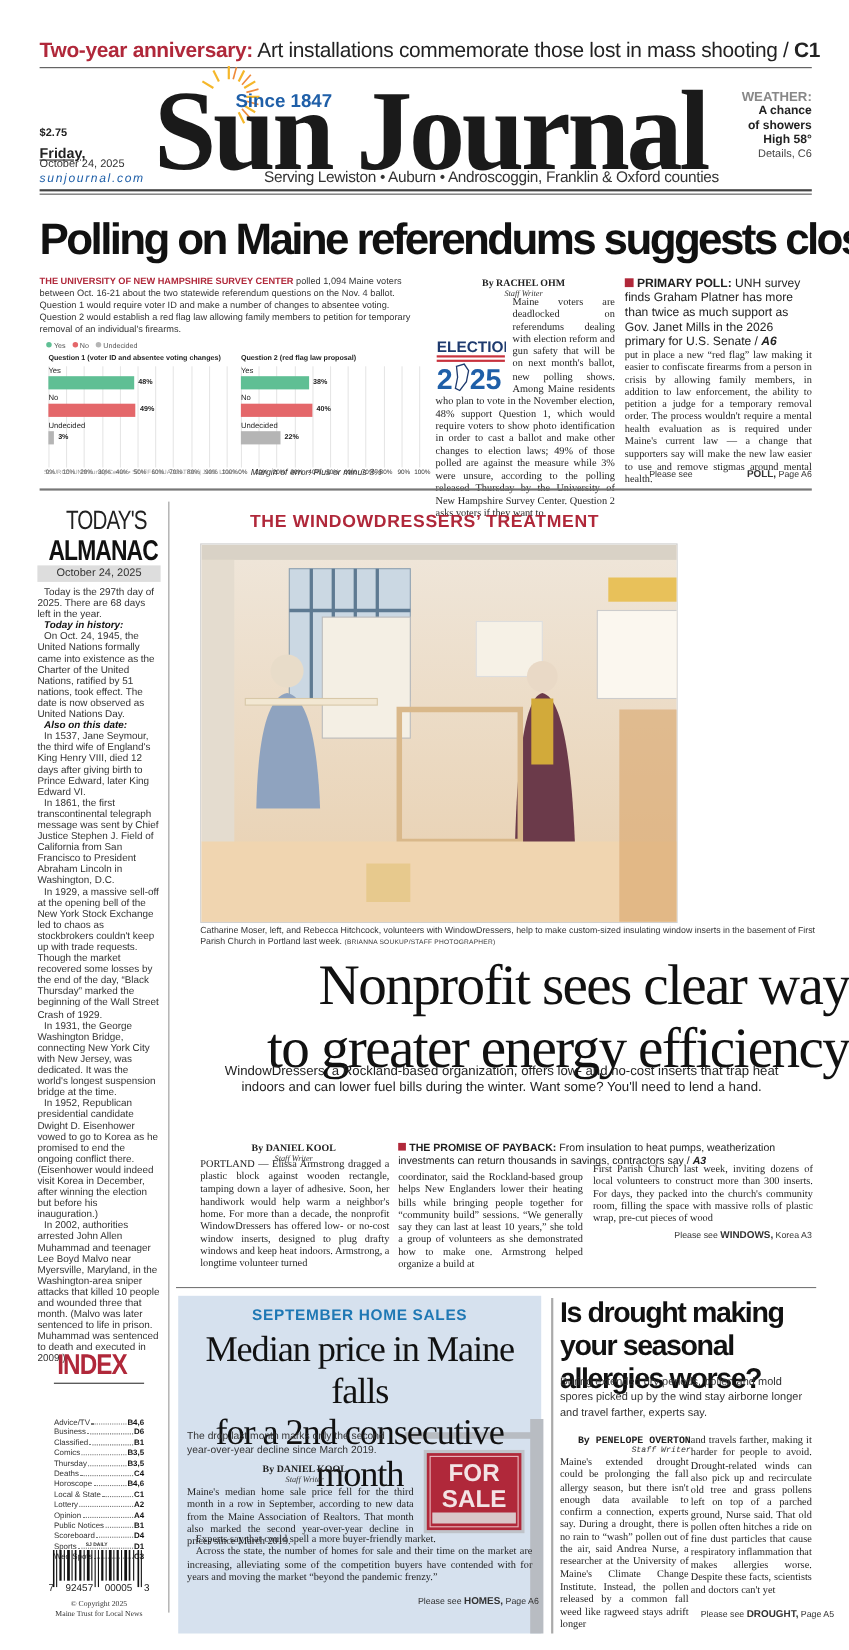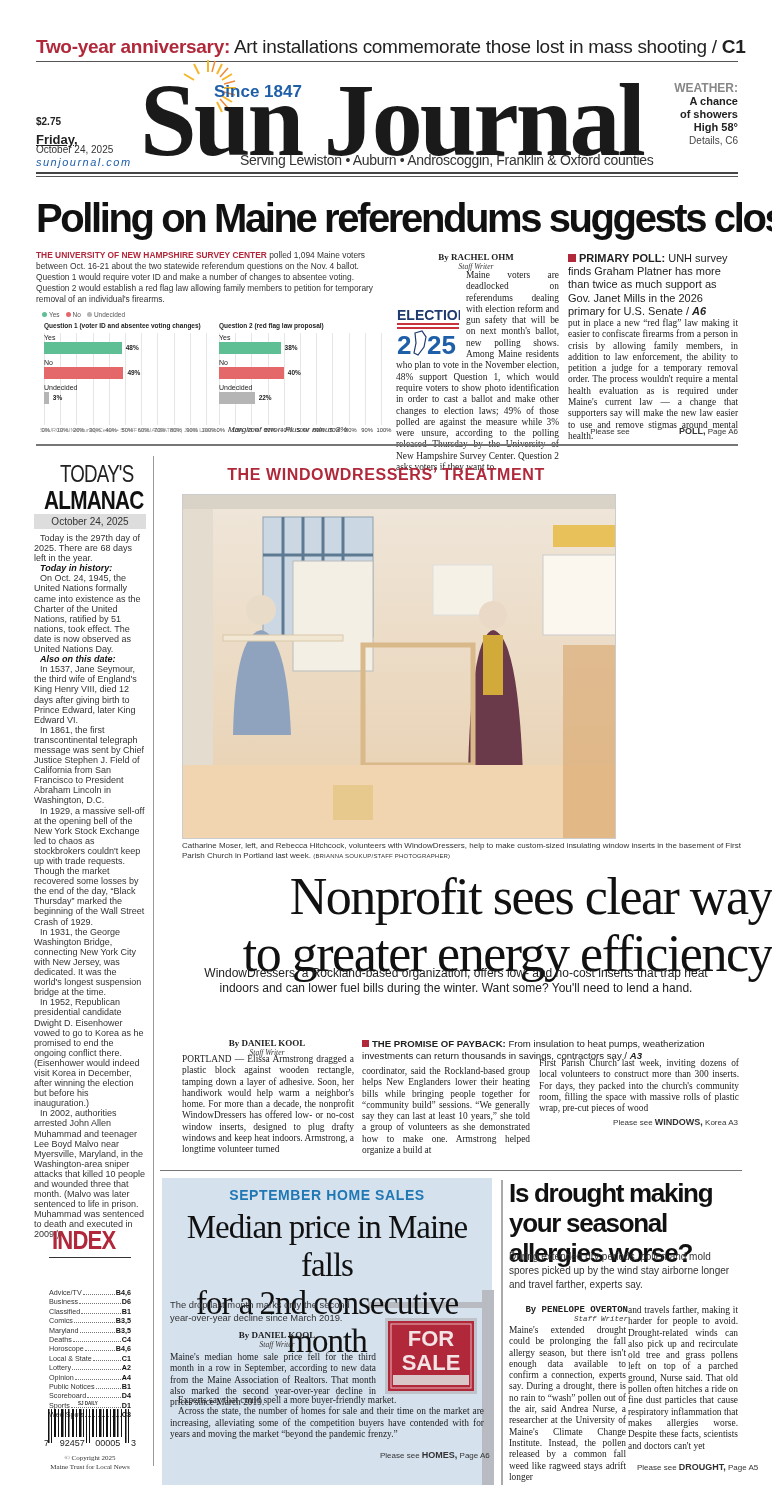--- a/index.html
+++ b/index.html
@@ -330,21 +330,21 @@
       <span>Classified</span>
       <span class="dots"></span>
       <span class="pg">B1</span>
     </div>
     <div class="ir">
       <span>Comics</span>
       <span class="dots"></span>
       <span class="pg">B3,5</span>
     </div>
     <div class="ir">
-      <span>Maryland</span>
+      <span>Thursday</span>
       <span class="dots"></span>
       <span class="pg">B3,5</span>
     </div>
     <div class="ir">
       <span>Deaths</span>
       <span class="dots"></span>
       <span class="pg">C4</span>
     </div>
     <div class="ir">
       <span>Horoscope</span>

